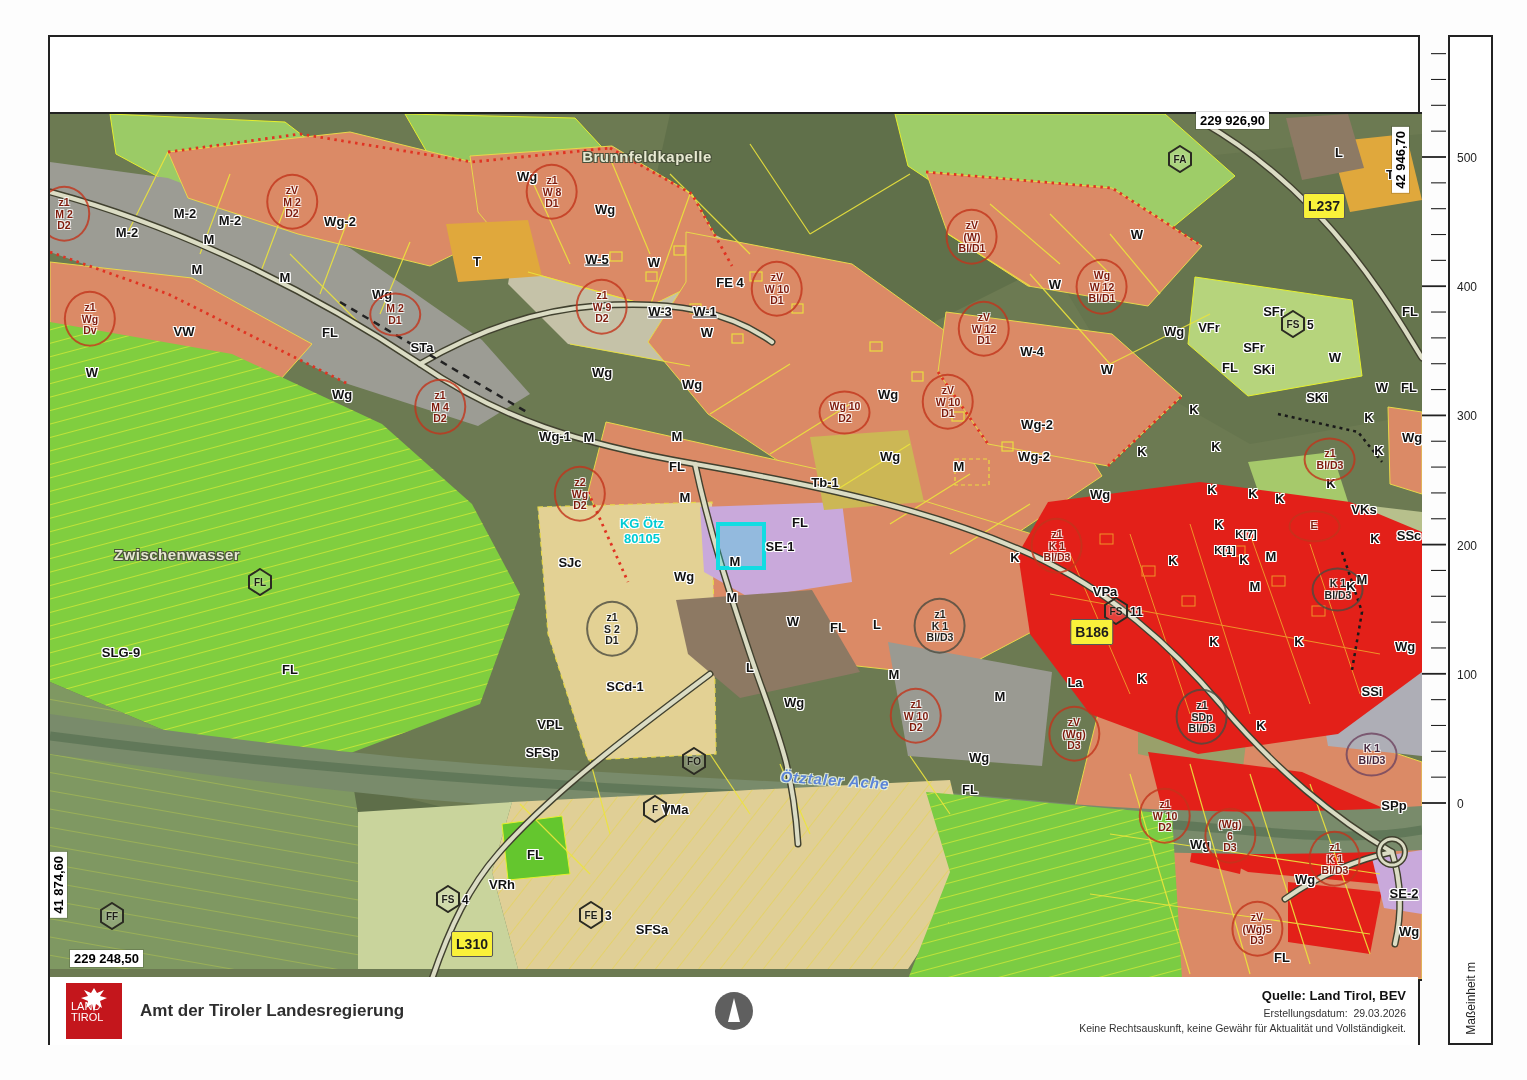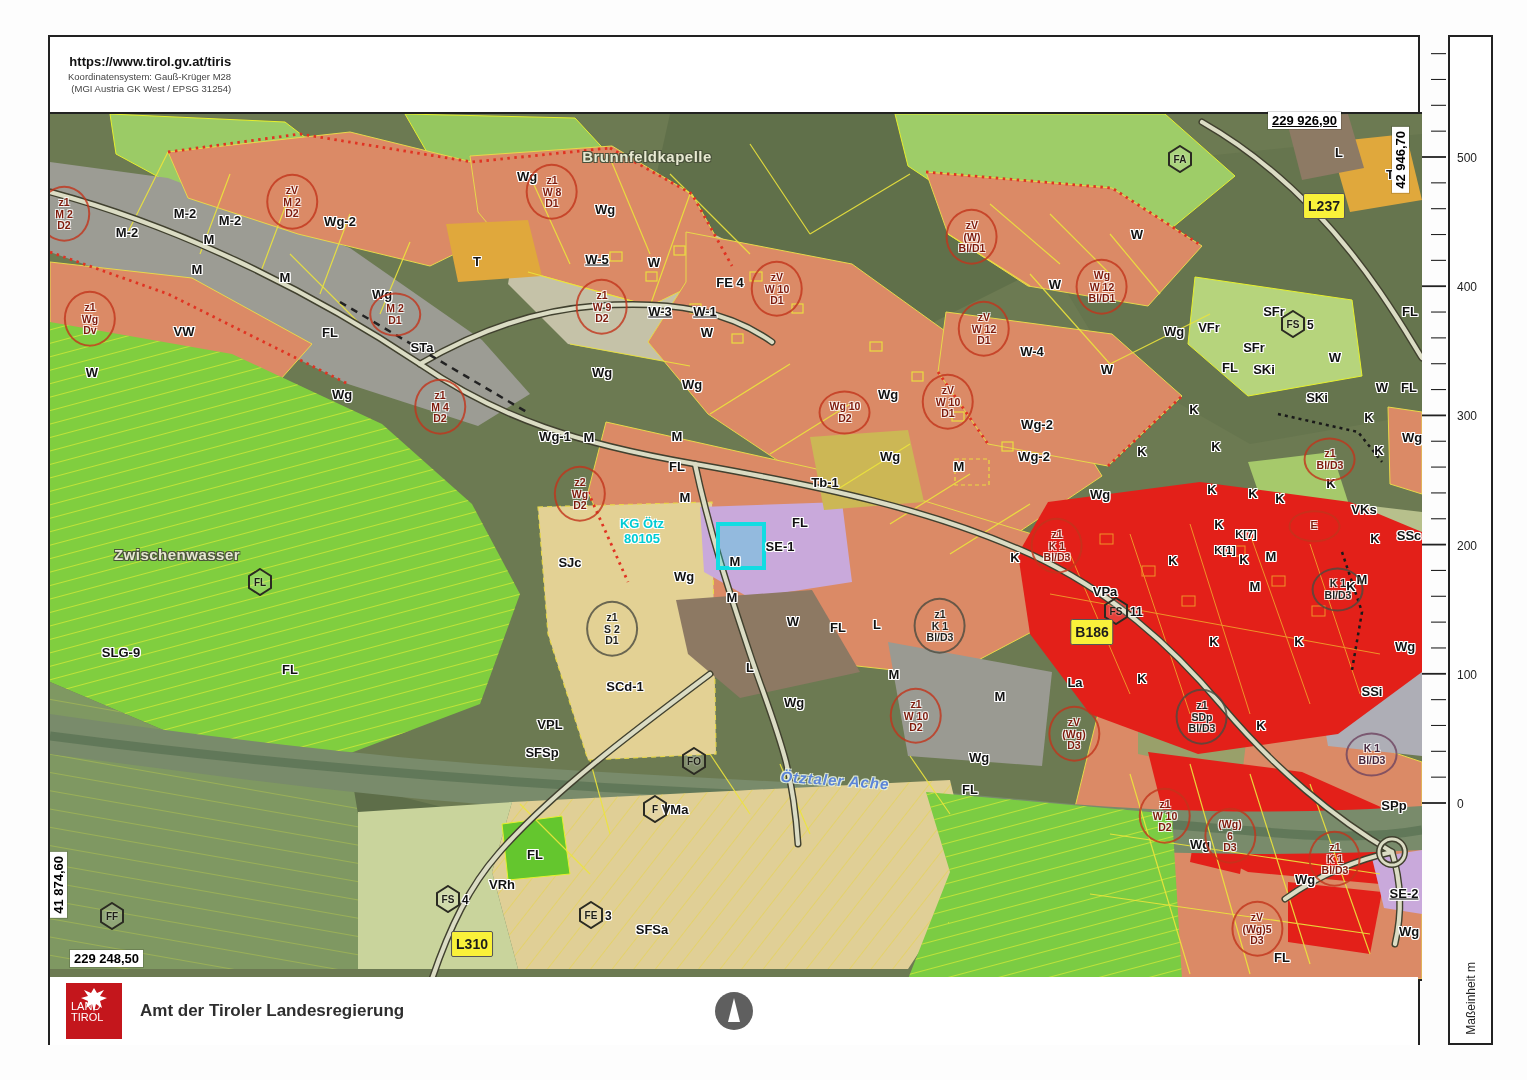--- a/index.html
+++ b/index.html
@@ -58,25 +58,20 @@
   .src{font-weight:bold;font-size:13px;color:#111;}
   .meta{font-size:10.5px;color:#333;}
 </style>
 </head>
 <body>
 
 <div class="page">
   <div class="frame">
 
     <div class="hdr">
-      <div class="hdr-right">
-        <div class="hdr-url">https://www.tirol.gv.at/tiris</div>
-        <div class="hdr-cs">Koordinatensystem: Gauß-Krüger M28</div>
-        <div class="hdr-cs">(MGI Austria GK West / EPSG 31254)</div>
-      </div>
     </div>
 
     <div class="map">
       <svg class="base" width="1372" height="865" viewBox="0 0 1372 865">
         <defs>
           <pattern id="hG" width="13" height="13" patternUnits="userSpaceOnUse" patternTransform="rotate(75)">
             <line x1="0" y1="0" x2="0" y2="13" stroke="#dced35" stroke-width="1.4"></line>
           </pattern>
           <pattern id="hG2" width="18" height="18" patternUnits="userSpaceOnUse" patternTransform="rotate(100)">
             <line x1="0" y1="0" x2="0" y2="18" stroke="#d9e83e" stroke-width="1.2"></line>
@@ -525,24 +520,29 @@
         </svg>
         <div class="lt-txt">
           <div>LAND</div>
           <div>TIROL</div>
         </div>
       </div>
       <div class="agency">Amt der Tiroler Landesregierung</div>
       <div class="compass">
           <div class="needle"></div>
         </div>
+      <div class="ftr-right">
+        <div class="src">Quelle: Land Tirol, BEV</div>
+        <div class="meta"><span>Erstellungsdatum:</span>&nbsp;&nbsp;<span>29.03.2026</span></div>
+        <div class="meta">Keine Rechtsauskunft, keine Gewähr für Aktualität und Vollständigkeit.</div>
+      </div>
     </div>
   </div>
 
-  <div class="coord" style="left:1268px;top:112px;text-decoration:underline;">229 926,90</div>
+  <div class="coord" style="left:1196px;top:112px;">229 926,90</div>
   <div class="coord vert" style="left:1392px;top:127px;">42 946,70</div>
   <div class="coord vert" style="left:50px;top:852px;">41 874,60</div>
   <div class="coord" style="left:70px;top:950px;">229 248,50</div>
 
   <svg class="ticks" width="28" height="1010" id="ticksvg">
       <line x1="2" x2="26" y1="768" y2="768" stroke="#222" stroke-width="1.8"></line>
       <line x1="11" x2="26" y1="742.16" y2="742.16" stroke="#222" stroke-width="1.1"></line>
       <line x1="11" x2="26" y1="716.32" y2="716.32" stroke="#222" stroke-width="1.1"></line>
       <line x1="11" x2="26" y1="690.48" y2="690.48" stroke="#222" stroke-width="1.1"></line>
       <line x1="11" x2="26" y1="664.64" y2="664.64" stroke="#222" stroke-width="1.1"></line>

